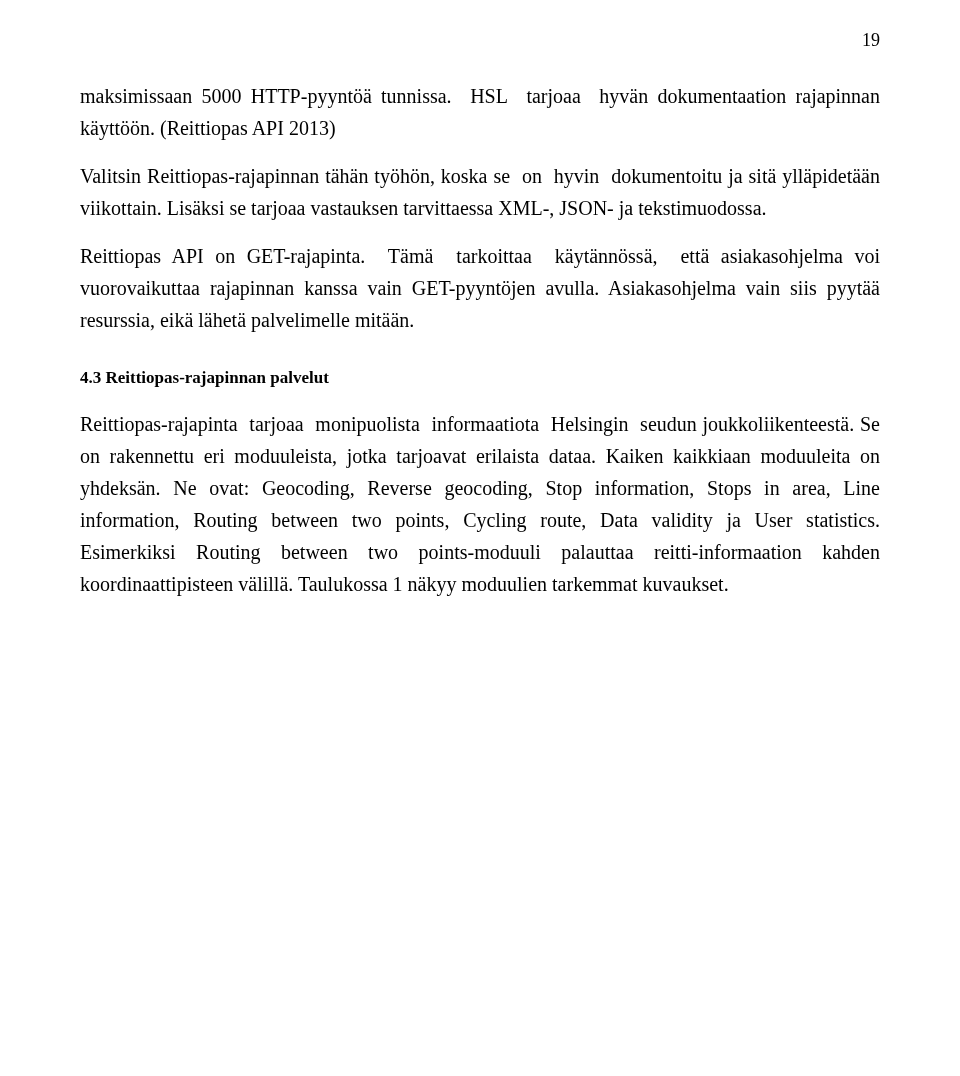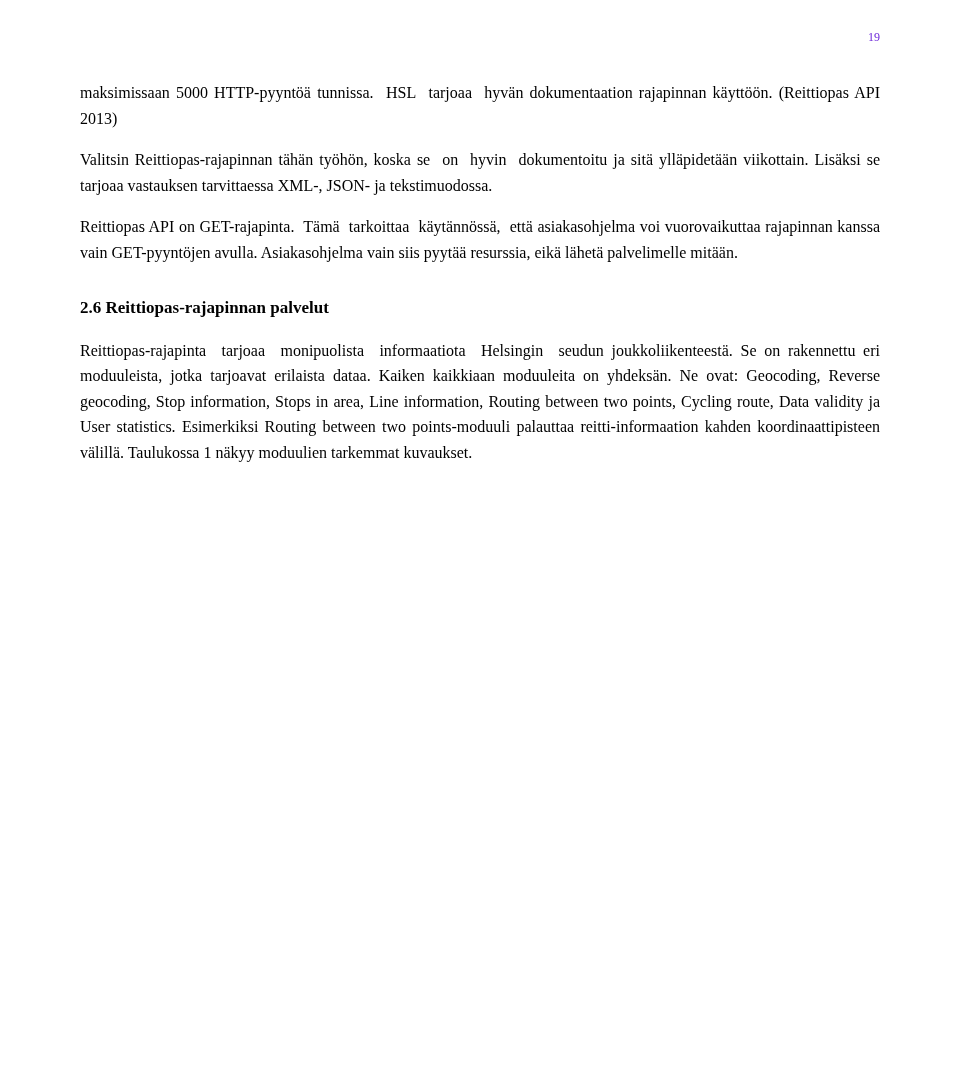--- a/index.html
+++ b/index.html
@@ -23,33 +23,33 @@
       min-height: 1076px;
       padding: 60px 80px 60px 80px;
       position: relative;
     }
 
     .page-number {
       position: absolute;
       top: 30px;
       right: 80px;
       font-family: 'Times New Roman', Times, serif;
-      font-size: 12px;
-      color: #6d28d9;
+      font-size: 18px;
+      color: #000000;
     }
 
     .content-area {
       margin-top: 20px;
     }
 
     .paragraph {
       text-align: justify;
       line-height: 1.6;
       margin-bottom: 16px;
-      font-size: 16px;
+      font-size: 20px;
     }
 
     .section-heading {
       font-size: 17px;
       font-weight: bold;
       margin-top: 32px;
       margin-bottom: 20px;
       text-align: left;
     }
   </style>
@@ -68,21 +68,21 @@
 
     <p class="paragraph">
       Valitsin Reittiopas-rajapinnan tähän työhön, koska se&nbsp; on&nbsp; hyvin&nbsp; dokumentoitu ja sitä ylläpidetään viikottain. Lisäksi se tarjoaa vastauksen tarvittaessa XML-, JSON- ja tekstimuodossa.
     </p>
 
     <p class="paragraph">
       Reittiopas API on GET-rajapinta.&nbsp; Tämä&nbsp; tarkoittaa&nbsp; käytännössä,&nbsp; että asiakasohjelma voi vuorovaikuttaa rajapinnan kanssa vain GET-pyyntöjen avulla. Asiakasohjelma vain siis pyytää resurssia, eikä lähetä palvelimelle mitään.
     </p>
 
     <div class="section-heading">
-      2.6 Reittiopas-rajapinnan palvelut
+      4.3 Reittiopas-rajapinnan palvelut
     </div>
 
     <p class="paragraph">
       Reittiopas-rajapinta&nbsp; tarjoaa&nbsp; monipuolista&nbsp; informaatiota&nbsp; Helsingin&nbsp; seudun joukkoliikenteestä. Se on rakennettu eri moduuleista, jotka tarjoavat erilaista dataa. Kaiken kaikkiaan moduuleita on yhdeksän. Ne ovat: Geocoding, Reverse geocoding, Stop information, Stops in area, Line information, Routing between two points, Cycling route, Data validity ja User statistics. Esimerkiksi Routing between two points-moduuli palauttaa reitti-informaation kahden koordinaattipisteen välillä. Taulukossa 1 näkyy moduulien tarkemmat kuvaukset.
     </p>
 
   </div>
 </div>
 
 </body></html>

